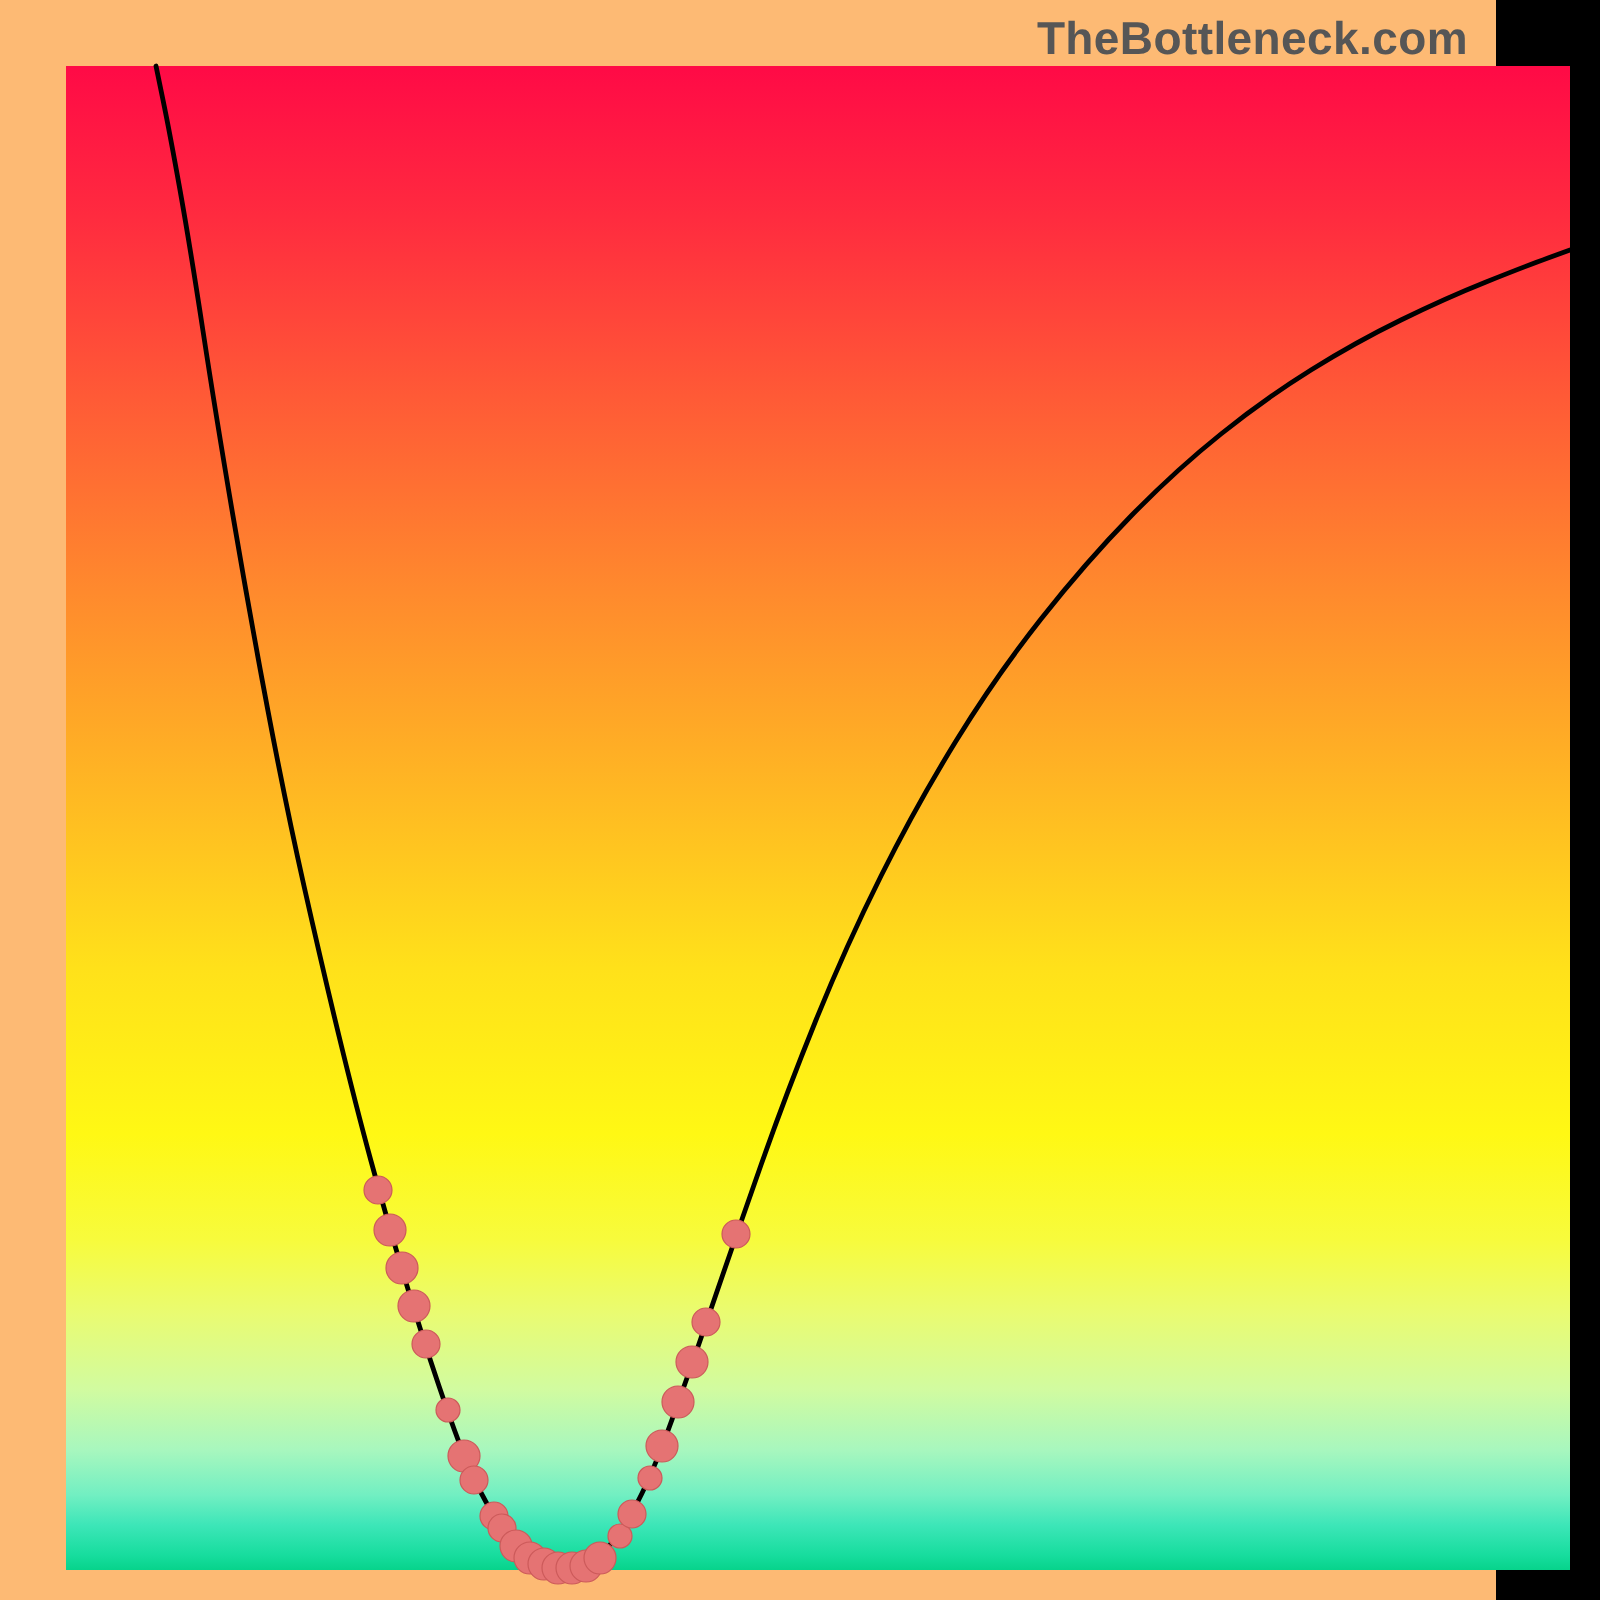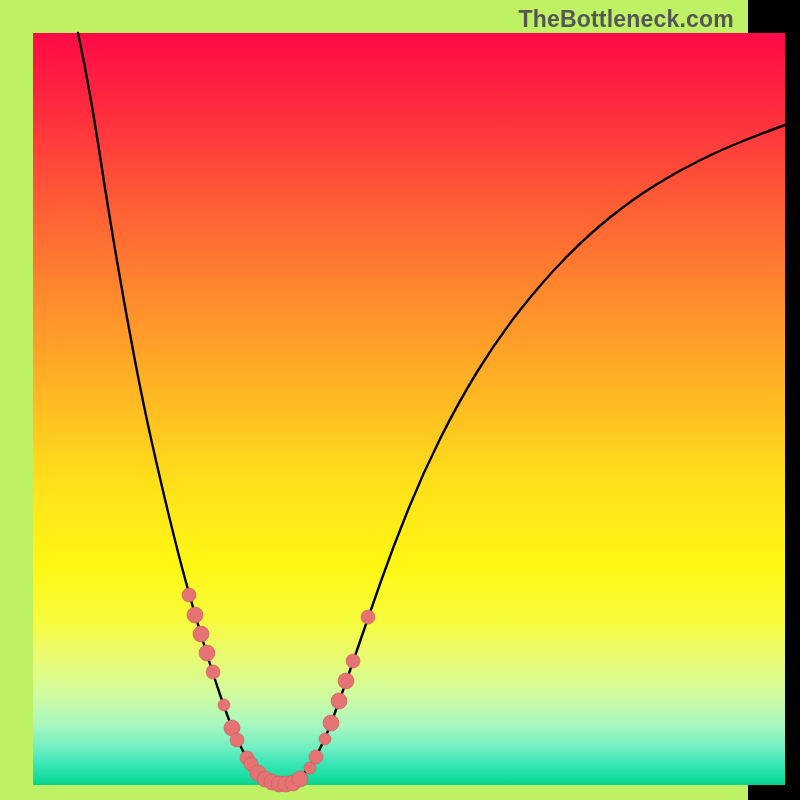--- a/index.html
+++ b/index.html
@@ -9,21 +9,21 @@
     height: 800px;
     background: #000;
     overflow: hidden;
   }
   .frame {
     position: absolute;
     top: 0;
     left: 0;
     width: 748px;
     height: 800px;
-    background: #bef264;
+    background: #fdba74;
   }
   .plot-area {
     position: absolute;
     top: 33px;
     left: 33px;
     width: 752px;
     height: 752px;
     background: linear-gradient(
       to bottom,
       #ff0a46 0%,

